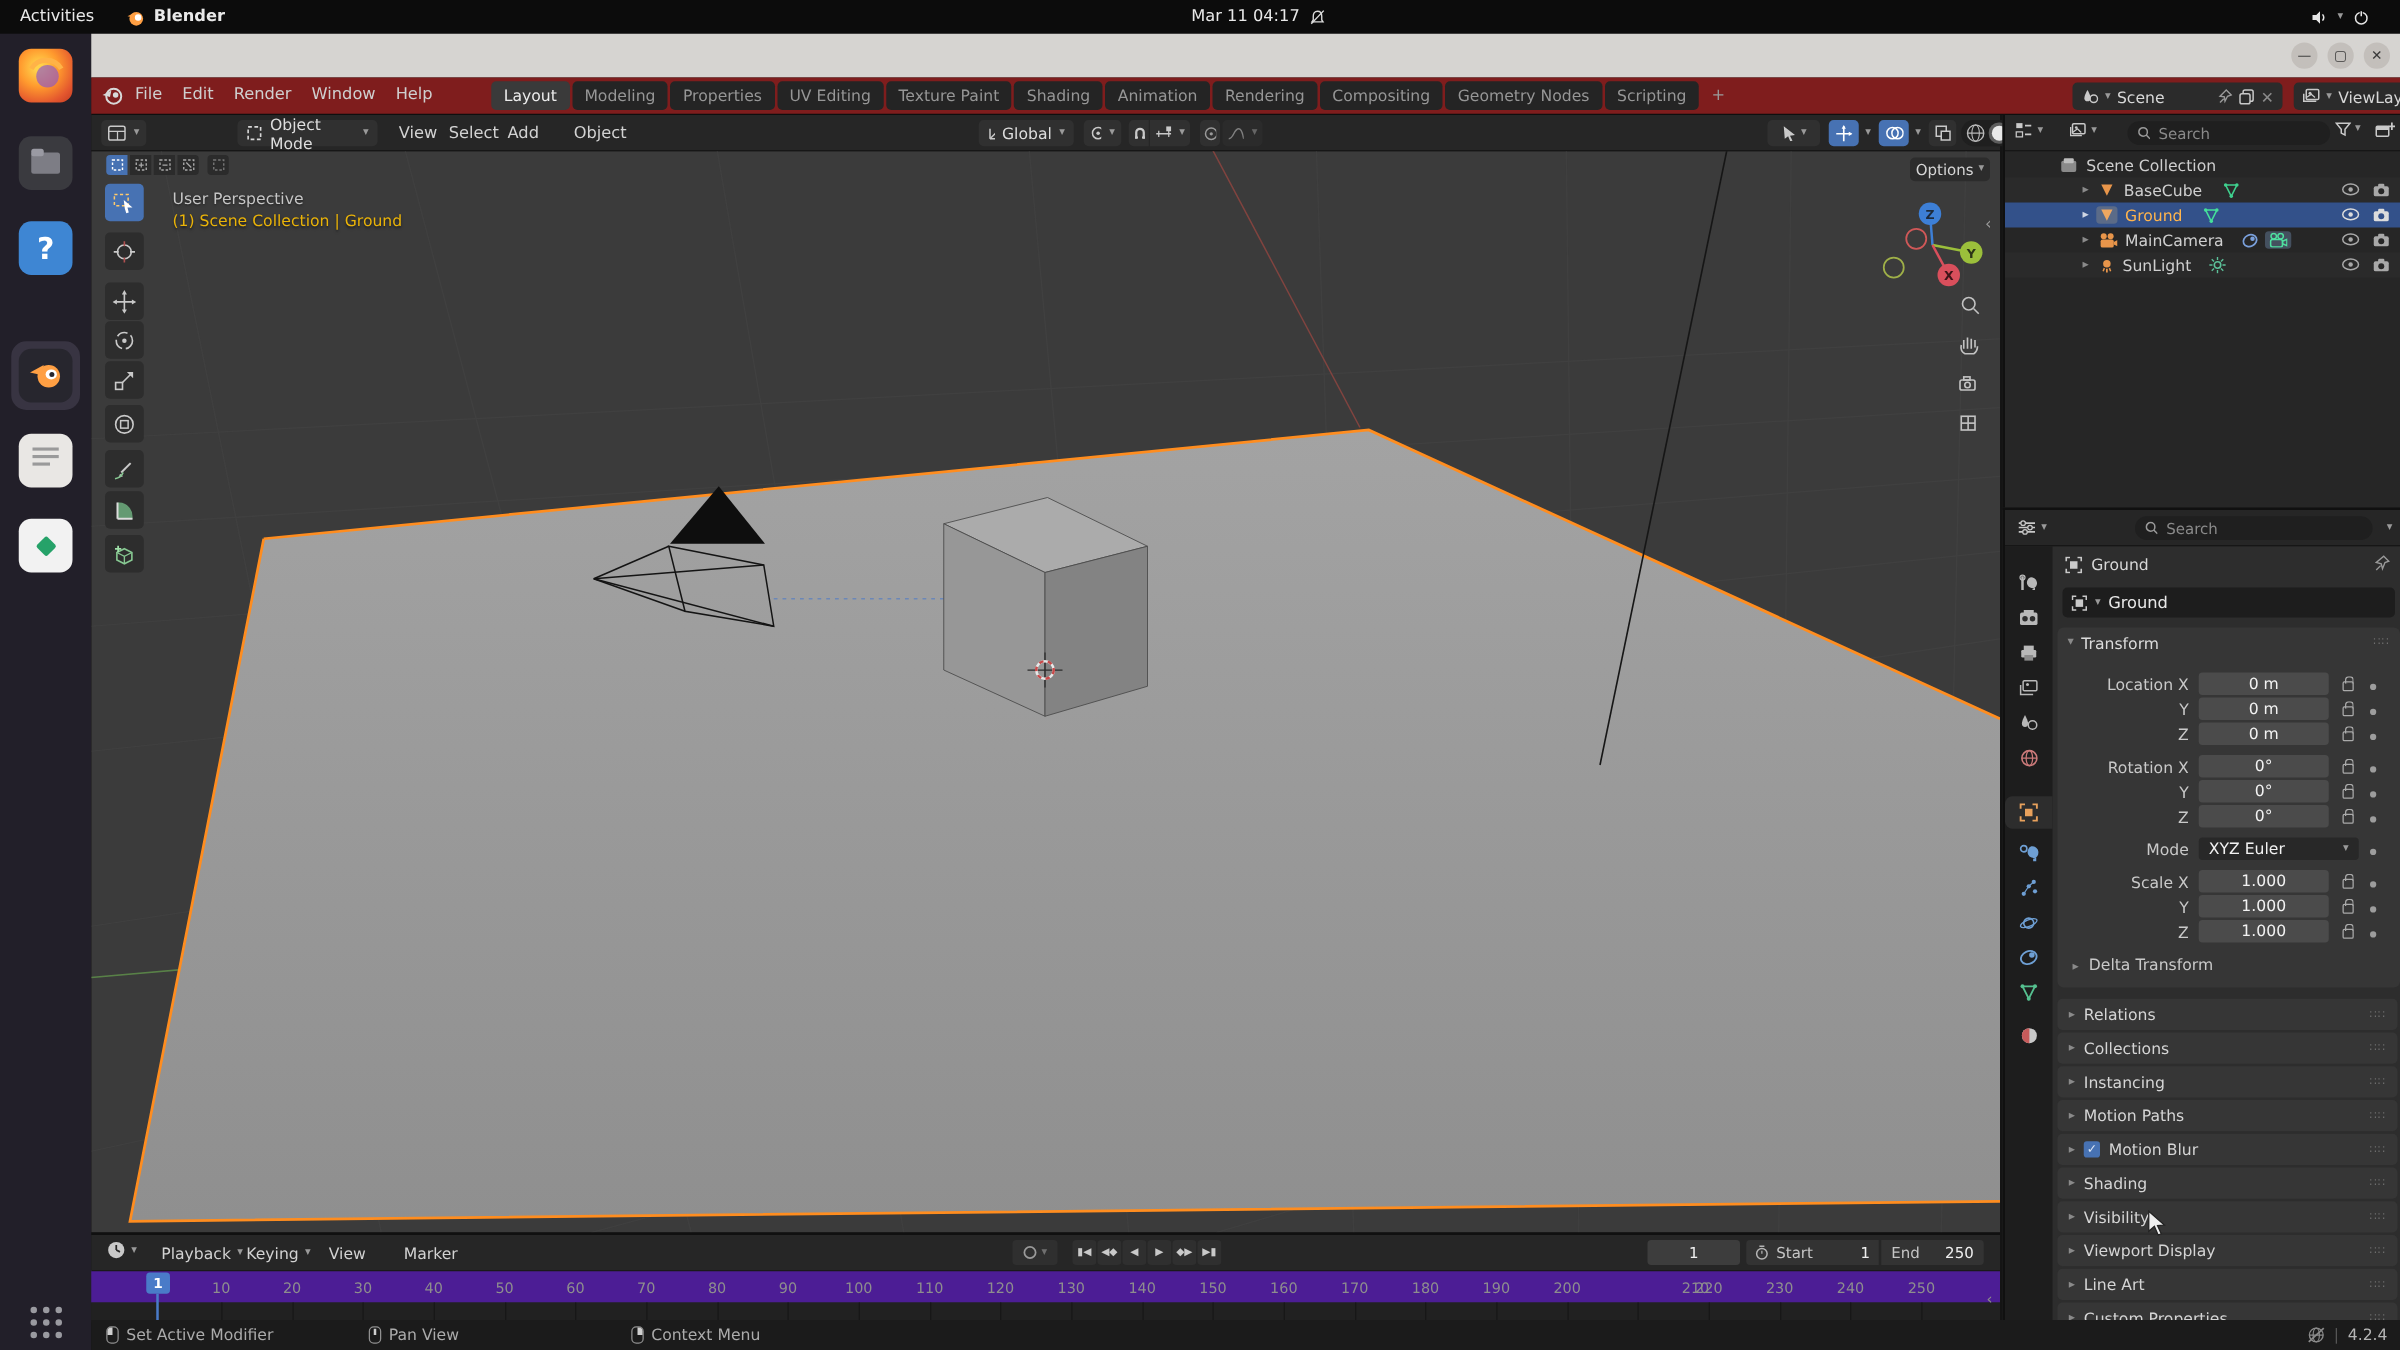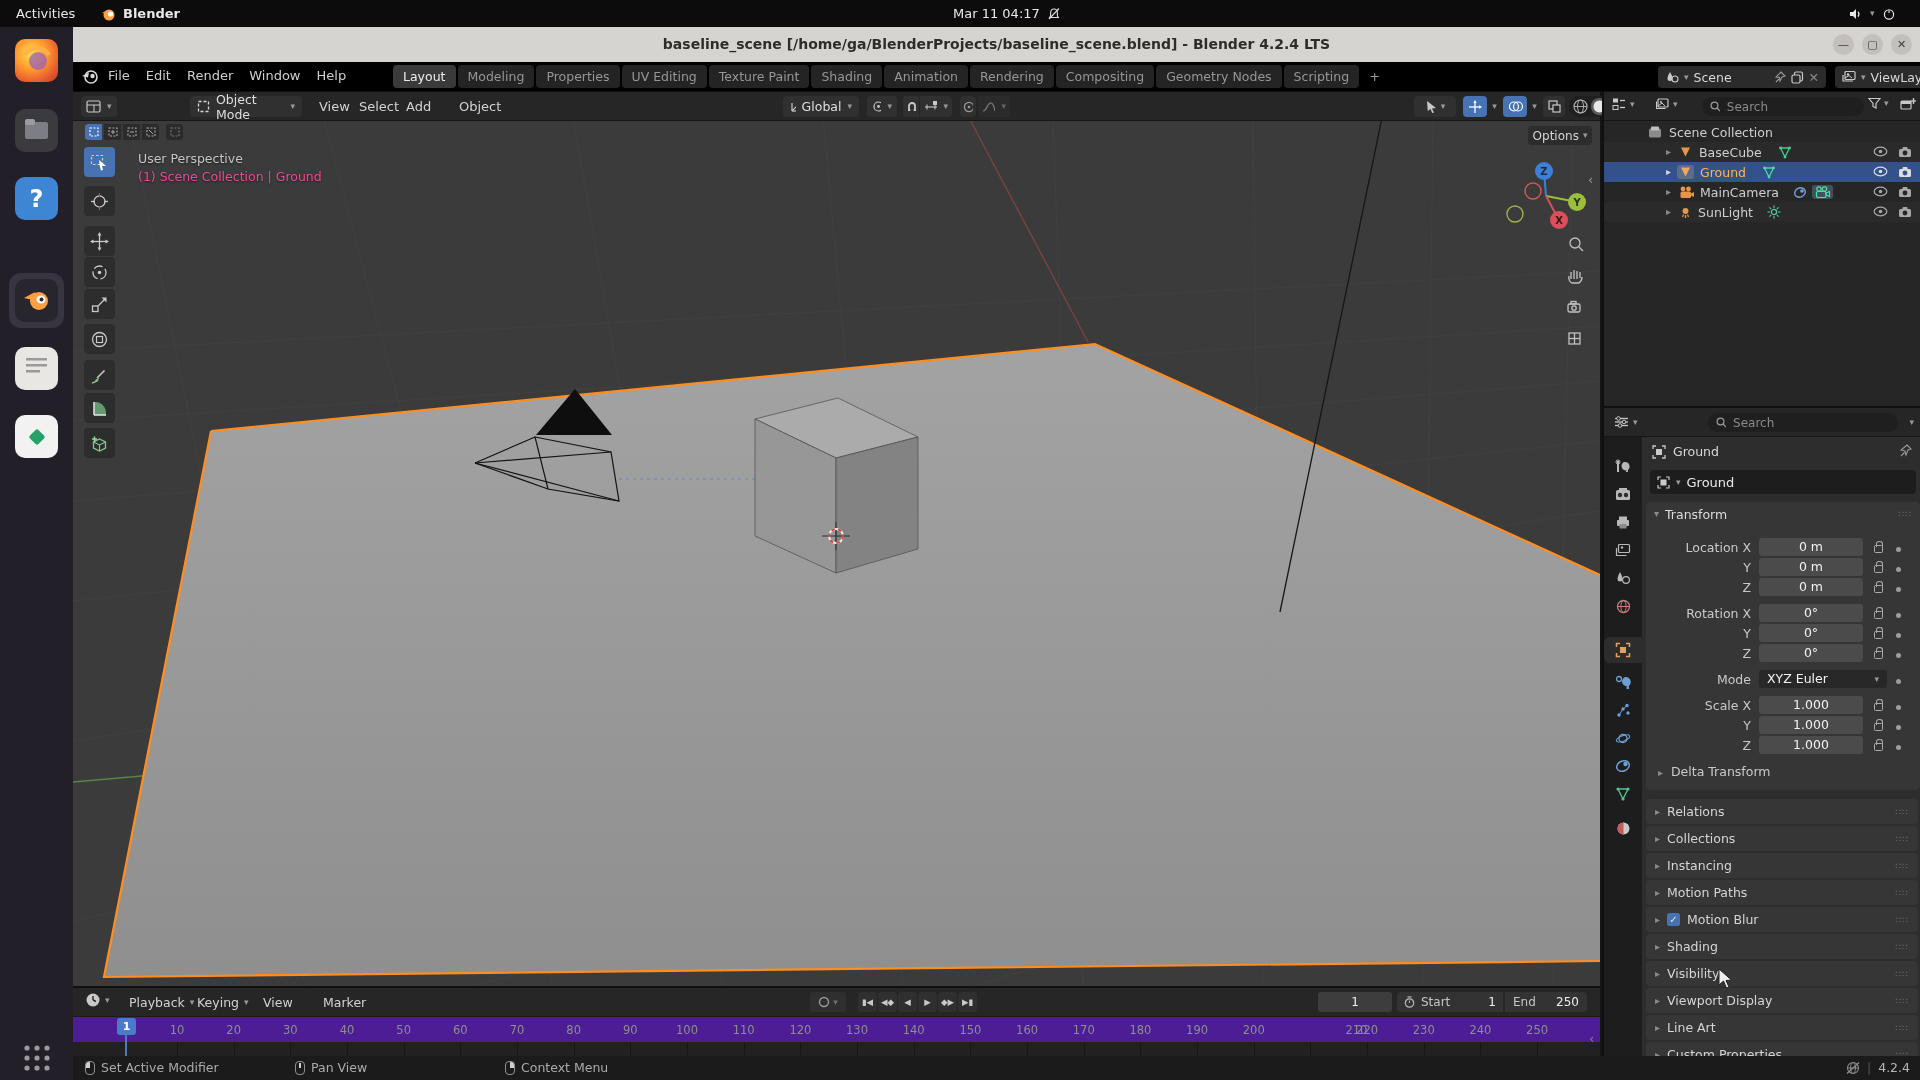--- a/index.html
+++ b/index.html
@@ -16,21 +16,21 @@
 #gnomebar .item{position:absolute;top:0;height:27px;display:flex;align-items:center;gap:7px;font-size:13px}
 
 #dock{left:0;top:27px;width:73px;height:1053px;background:#221f29}
 .dock-ic{position:absolute;left:15px;width:43px;height:43px;border-radius:10px}
 .dock-hl{position:absolute;left:9px;width:55px;height:55px;border-radius:12px;background:#383442}
 
 #titlebar{left:73px;top:27px;width:1847px;height:35px;background:#d6d4d1;color:#2d2d2d}
 #titlebar .t{position:absolute;width:100%;text-align:center;top:9px;font-weight:bold;font-size:14px}
 .winbtn{position:absolute;top:7px;width:21px;height:21px;border-radius:50%;background:#c3bfbb;color:#3a3a3a;font-size:11px;display:flex;align-items:center;justify-content:center}
 
-#topbar{left:73px;top:62px;width:1847px;height:30px;background:#000000;border-bottom:1px solid #0f0f0f}
+#topbar{left:73px;top:62px;width:1847px;height:30px;background:#7f1d1d;border-bottom:1px solid #0f0f0f}
 .tb-menu{padding:3px 8px;border-radius:4px;color:#cfcfcf;white-space:nowrap}
 #ws-tabs{position:absolute;left:320px;top:3px;display:flex;align-items:center}
 .ws-tab{padding:4px 10px;border-radius:4px;color:#969696;background:#242424;margin-right:2px;white-space:nowrap;font-size:12.5px}
 .ws-tab.active{background:#3a3a3a;color:#ececec}
 .pillfield{position:absolute;top:4px;background:#2b2b2b;border-radius:4px;height:22px;display:flex;align-items:center;padding:0 7px;gap:5px;color:#d8d8d8;font-size:12.5px}
 
 #vpheader{left:73px;top:92px;width:1527px;height:29px;background:#262626;border-bottom:1px solid #161616}
 .hwidget{position:absolute;top:4px;background:#303030;border-radius:4px;height:21px;display:flex;align-items:center;padding:0 7px;gap:6px;color:#dedede;font-size:12.5px}
 .hmenu{position:absolute;top:4px;height:21px;display:flex;align-items:center;color:#d2d2d2;padding:0 6px}
 .toolbtn{position:absolute;left:84px;width:31px;height:30px;background:#2d2d2d;border-radius:4px;display:flex;align-items:center;justify-content:center}
@@ -170,21 +170,20 @@
             <circle cx="25" cy="15" r="2.6"></circle>
             <circle cx="5" cy="25" r="2.6"></circle>
             <circle cx="15" cy="25" r="2.6"></circle>
             <circle cx="25" cy="25" r="2.6"></circle>
           </g>
         </svg>
     </div>
   </div>
 
   <div class="abs" id="titlebar">
-    <div class="t">baseline_scene [/home/ga/BlenderProjects/baseline_scene.blend] - Blender 4.2.4 LTS</div>
     <div class="winbtn" style="left:1760px">—</div>
     <div class="winbtn" style="left:1789px">▢</div>
     <div class="winbtn" style="left:1818px">✕</div>
   </div>
 
   <div class="abs" id="topbar">
     <div class="abs" style="left:8px;top:6px">
         <svg width="18" height="18">
           <circle cx="10" cy="9" r="6" fill="none" stroke="#d8d8d8" stroke-width="1.6"></circle>
           <circle cx="11.5" cy="8" r="2.2" fill="#d8d8d8"></circle>
@@ -468,21 +467,21 @@
         </g>
       <g>
           <rect x="1496" y="212" width="11" height="11"></rect>
           <line x1="1496" y1="217.5" x2="1507" y2="217.5"></line>
           <line x1="1501.5" y1="212" x2="1501.5" y2="223"></line>
         </g>
     </g>
   </svg>
 
   <div class="vp-overlay-text" style="left:138px;top:151px">User Perspective</div>
-  <div class="vp-overlay-text" style="left:138px;top:169px;color:#ec4899">(1) Scene Collection | Ground</div>
+  <div class="vp-overlay-text" style="left:138px;top:169px;color:#eab308">(1) Scene Collection | Ground</div>
   <div class="abs" style="left:1528px;top:126px;width:64px;height:19px;background:#2c2c2c;border-radius:4px;display:flex;align-items:center;justify-content:center;gap:4px;font-size:12px;color:#d5d5d5">
     <span>Options</span>
       <span class="chev">▾</span>
   </div>
   <div class="abs" style="left:1588px;top:172px;color:#9a9a9a;font-size:13px">‹</div>
 
   <div class="abs" style="left:85px;top:124px;display:flex;gap:2px">
     <span style="width:17px;height:16px;background:#4772b3;border-radius:3px 0 0 3px;display:flex;align-items:center;justify-content:center">
         <svg width="10" height="10">
           <rect x="1" y="1" width="8" height="8" fill="none" stroke="#fff" stroke-width="1.2" stroke-dasharray="2 1.5"></rect>

